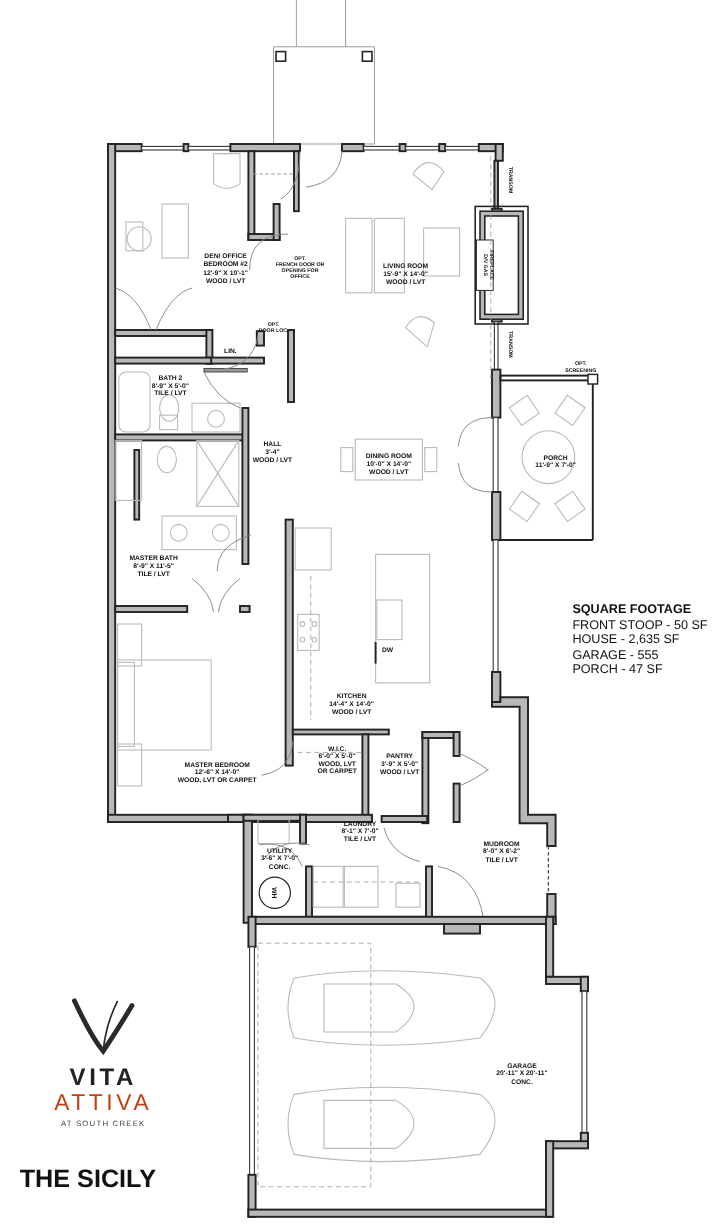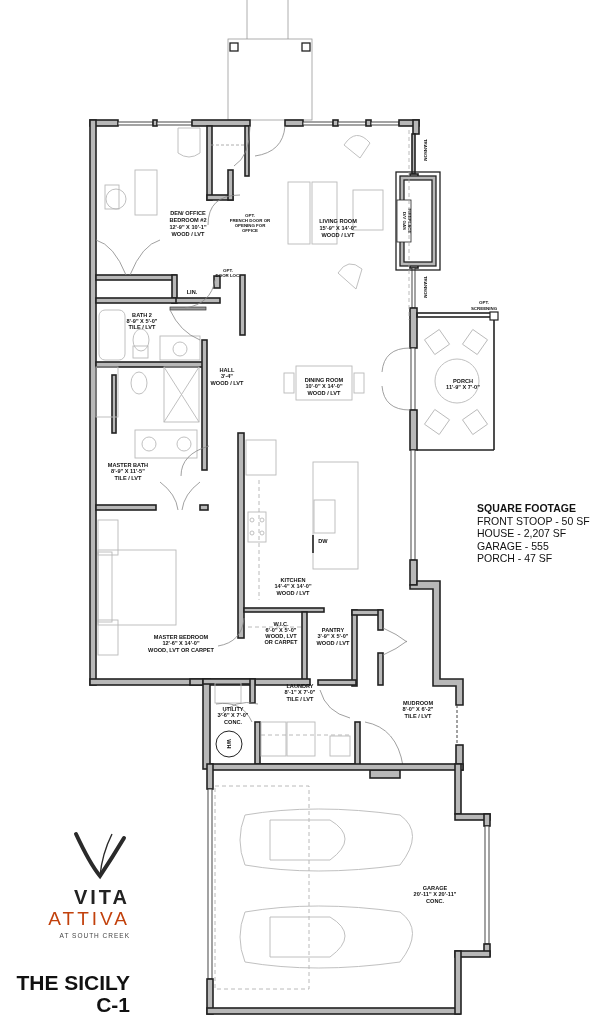--- a/index.html
+++ b/index.html
@@ -10,21 +10,21 @@
   .wline { fill: none; stroke: #222; stroke-width: 1.6; }
   .thin { fill: none; stroke: #9a9a9a; stroke-width: 0.8; }
   .furn { fill: none; stroke: #b9b9b9; stroke-width: 0.9; }
   .dash { fill: none; stroke: #a8a8a8; stroke-width: 0.8; stroke-dasharray: 4 3; }
   .win { fill: #fff; stroke: #333; stroke-width: 0.9; }
   .door { fill: none; stroke: #888; stroke-width: 0.8; }
   .lbl { font-family: "Liberation Sans", sans-serif; font-weight: 700; font-size: 5.6px; fill: #111; text-anchor: middle; }
   .lbl-sm { font-family: "Liberation Sans", sans-serif; font-weight: 700; font-size: 4.4px; fill: #111; text-anchor: middle; }
   .sqft { position: absolute; left: 477px; top: 502px; font-size: 10.5px; line-height: 12.5px; color: #111; }
   .sqft .h { font-weight: 700; }
-  .logo { position: absolute; left: 10px; top: 830px; width: 120px; text-align: right; }
+  .logo { position: absolute; left: 26px; top: 830px; width: 120px; text-align: center; }
   .logo .vita { font-weight: 700; font-size: 20px; letter-spacing: 3px; color: #222; margin-top: 2px; }
   .logo .attiva { font-weight: 400; font-size: 19px; letter-spacing: 3px; color: #c2410c; line-height: 20px; }
   .logo .sub { font-size: 6.5px; letter-spacing: 1px; color: #444; margin-top: 3px; }
   .title { position: absolute; left: 0; top: 972px; width: 130px; text-align: right;
            font-weight: 700; font-size: 21px; line-height: 22px; color: #111; }
 </style>
 </head>
 <body>
 
 <svg id="plan" viewBox="0 0 600 1022" xmlns="http://www.w3.org/2000/svg">
@@ -312,31 +312,30 @@
 
     <text class="lbl" x="435" y="890">GARAGE</text>
     <text class="lbl" x="435" y="896">20'-11" X 20'-11"</text>
     <text class="lbl" x="435" y="903">CONC.</text>
   </g>
 </svg>
 
 <div class="sqft">
   <div class="h">SQUARE FOOTAGE</div>
   <div>FRONT STOOP - 50 SF</div>
-  <div>HOUSE - 2,207 SF</div>
+  <div>HOUSE - 2,635 SF</div>
   <div>GARAGE - 555</div>
   <div>PORCH - 47 SF</div>
 </div>
 
 <div class="logo">
   <svg width="60" height="50" viewBox="0 0 60 50">
     <path d="M6 4 Q20 34 30 46 Q42 28 54 8" fill="none" stroke="#2a2a2a" stroke-width="4" stroke-linecap="round"></path>
     <path d="M30 46 Q32 24 42 4" fill="none" stroke="#2a2a2a" stroke-width="1.4"></path>
   </svg>
   <div class="vita">VITA</div>
   <div class="attiva">ATTIVA</div>
   <div class="sub">AT SOUTH CREEK</div>
 </div>
 
 <div class="title">
   <div>THE SICILY</div>
-  <div>C-1</div>
 </div>
 
 </body></html>

